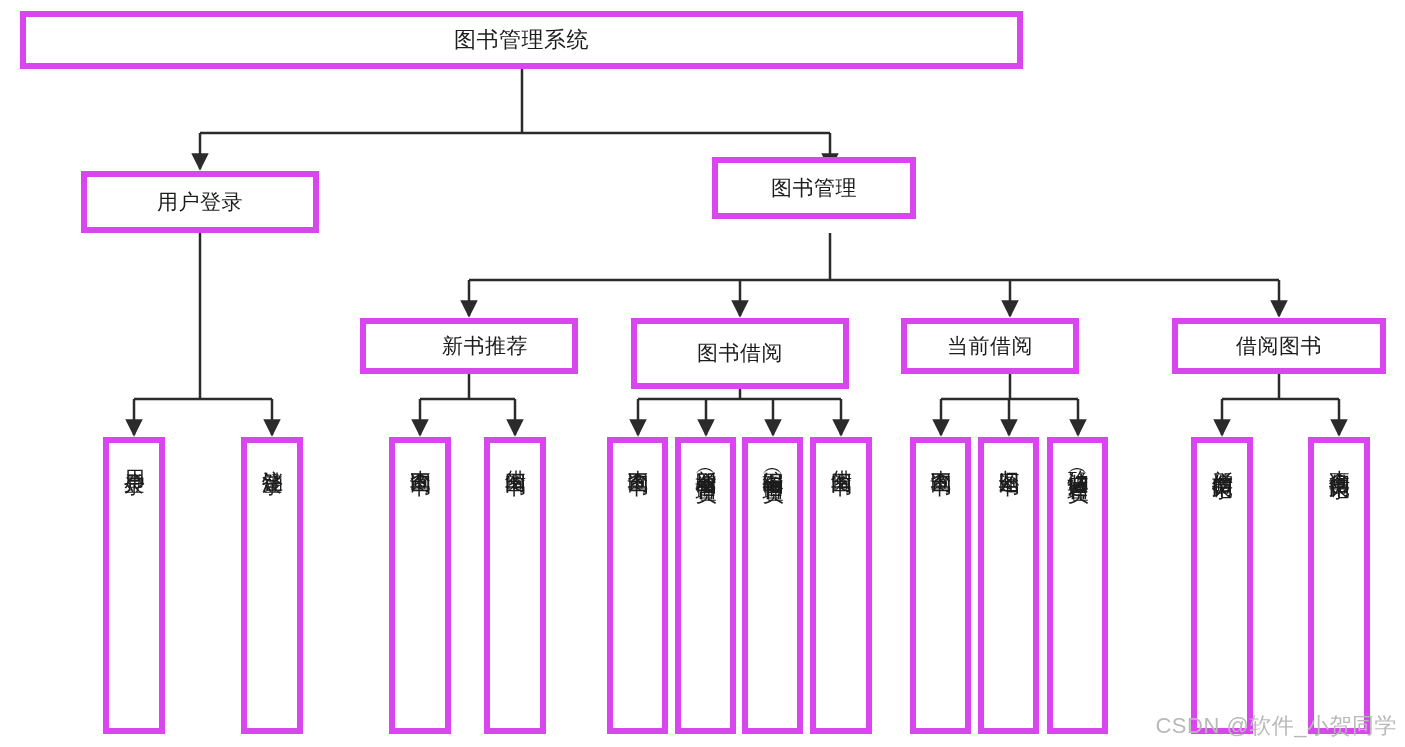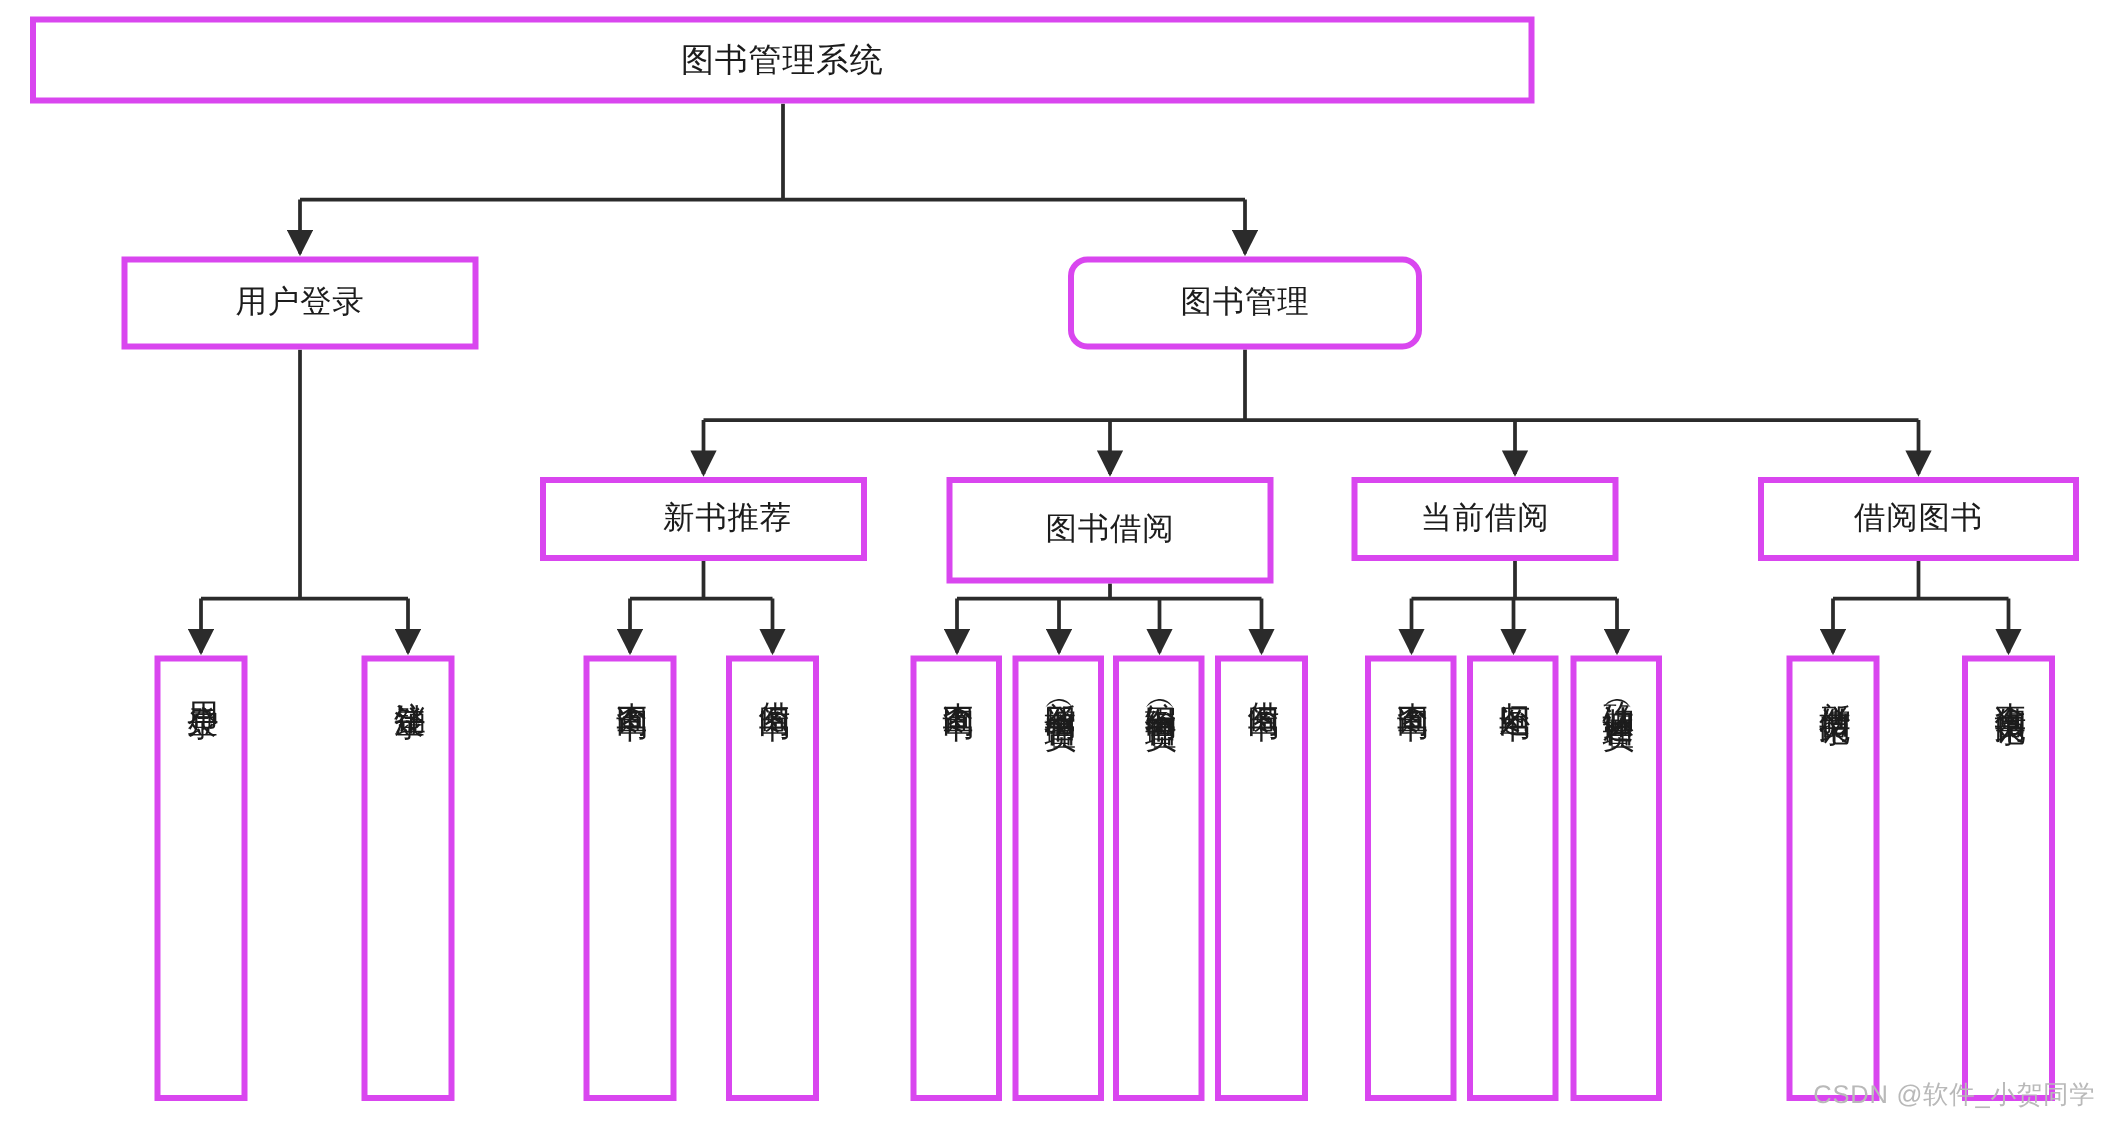--- a/index.html
+++ b/index.html
@@ -24,21 +24,21 @@
     left: 0;
     top: 0;
     width: 1405px;
     height: 747px;
     pointer-events: none;
   }
   .node {
     position: absolute;
     box-sizing: border-box;
     background: #ffffff;
-    border: 4px solid #d946ef;
+    border: 6px solid #d946ef;
     display: flex;
     align-items: center;
     justify-content: center;
     text-align: center;
   }
   .node .label {
     font-size: 21px;
     line-height: 1.15;
     letter-spacing: 0.5px;
     color: #1c1c1c;
@@ -54,21 +54,21 @@
     text-orientation: upright;
     font-size: 21px;
     line-height: 1.18;
     letter-spacing: 2px;
     white-space: normal;
   }
   #watermark {
     position: absolute;
     right: 8px;
     bottom: 6px;
-    font-size: 17px;
+    font-size: 22px;
     color: #b9b9b9;
     letter-spacing: 0.5px;
     white-space: nowrap;
     user-select: none;
   }
 </style>
 </head>
 <body>
 
 <div id="canvas">
@@ -116,21 +116,21 @@
       </g>
   </svg>
 
   <div id="node-layer">
       <div class="node  root" style="left: 20px; top: 11px; width: 1003px; height: 58px;">
         <span class="label">图书管理系统</span>
       </div>
       <div class="node " style="left: 81px; top: 171px; width: 238px; height: 62px;">
         <span class="label">用户登录</span>
       </div>
-      <div class="node " style="left: 712px; top: 171px; width: 236px; height: 62px; border-radius: 13px;">
+      <div class="node " style="left: 712px; top: 157px; width: 204px; height: 62px;">
         <span class="label">图书管理</span>
       </div>
       <div class="node " style="left: 360px; top: 318px; width: 218px; height: 56px; padding-left: 32px;">
         <span class="label">新书推荐</span>
       </div>
       <div class="node " style="left: 631px; top: 318px; width: 218px; height: 71px;">
         <span class="label">图书借阅</span>
       </div>
       <div class="node " style="left: 901px; top: 318px; width: 178px; height: 56px;">
         <span class="label">当前借阅</span>

